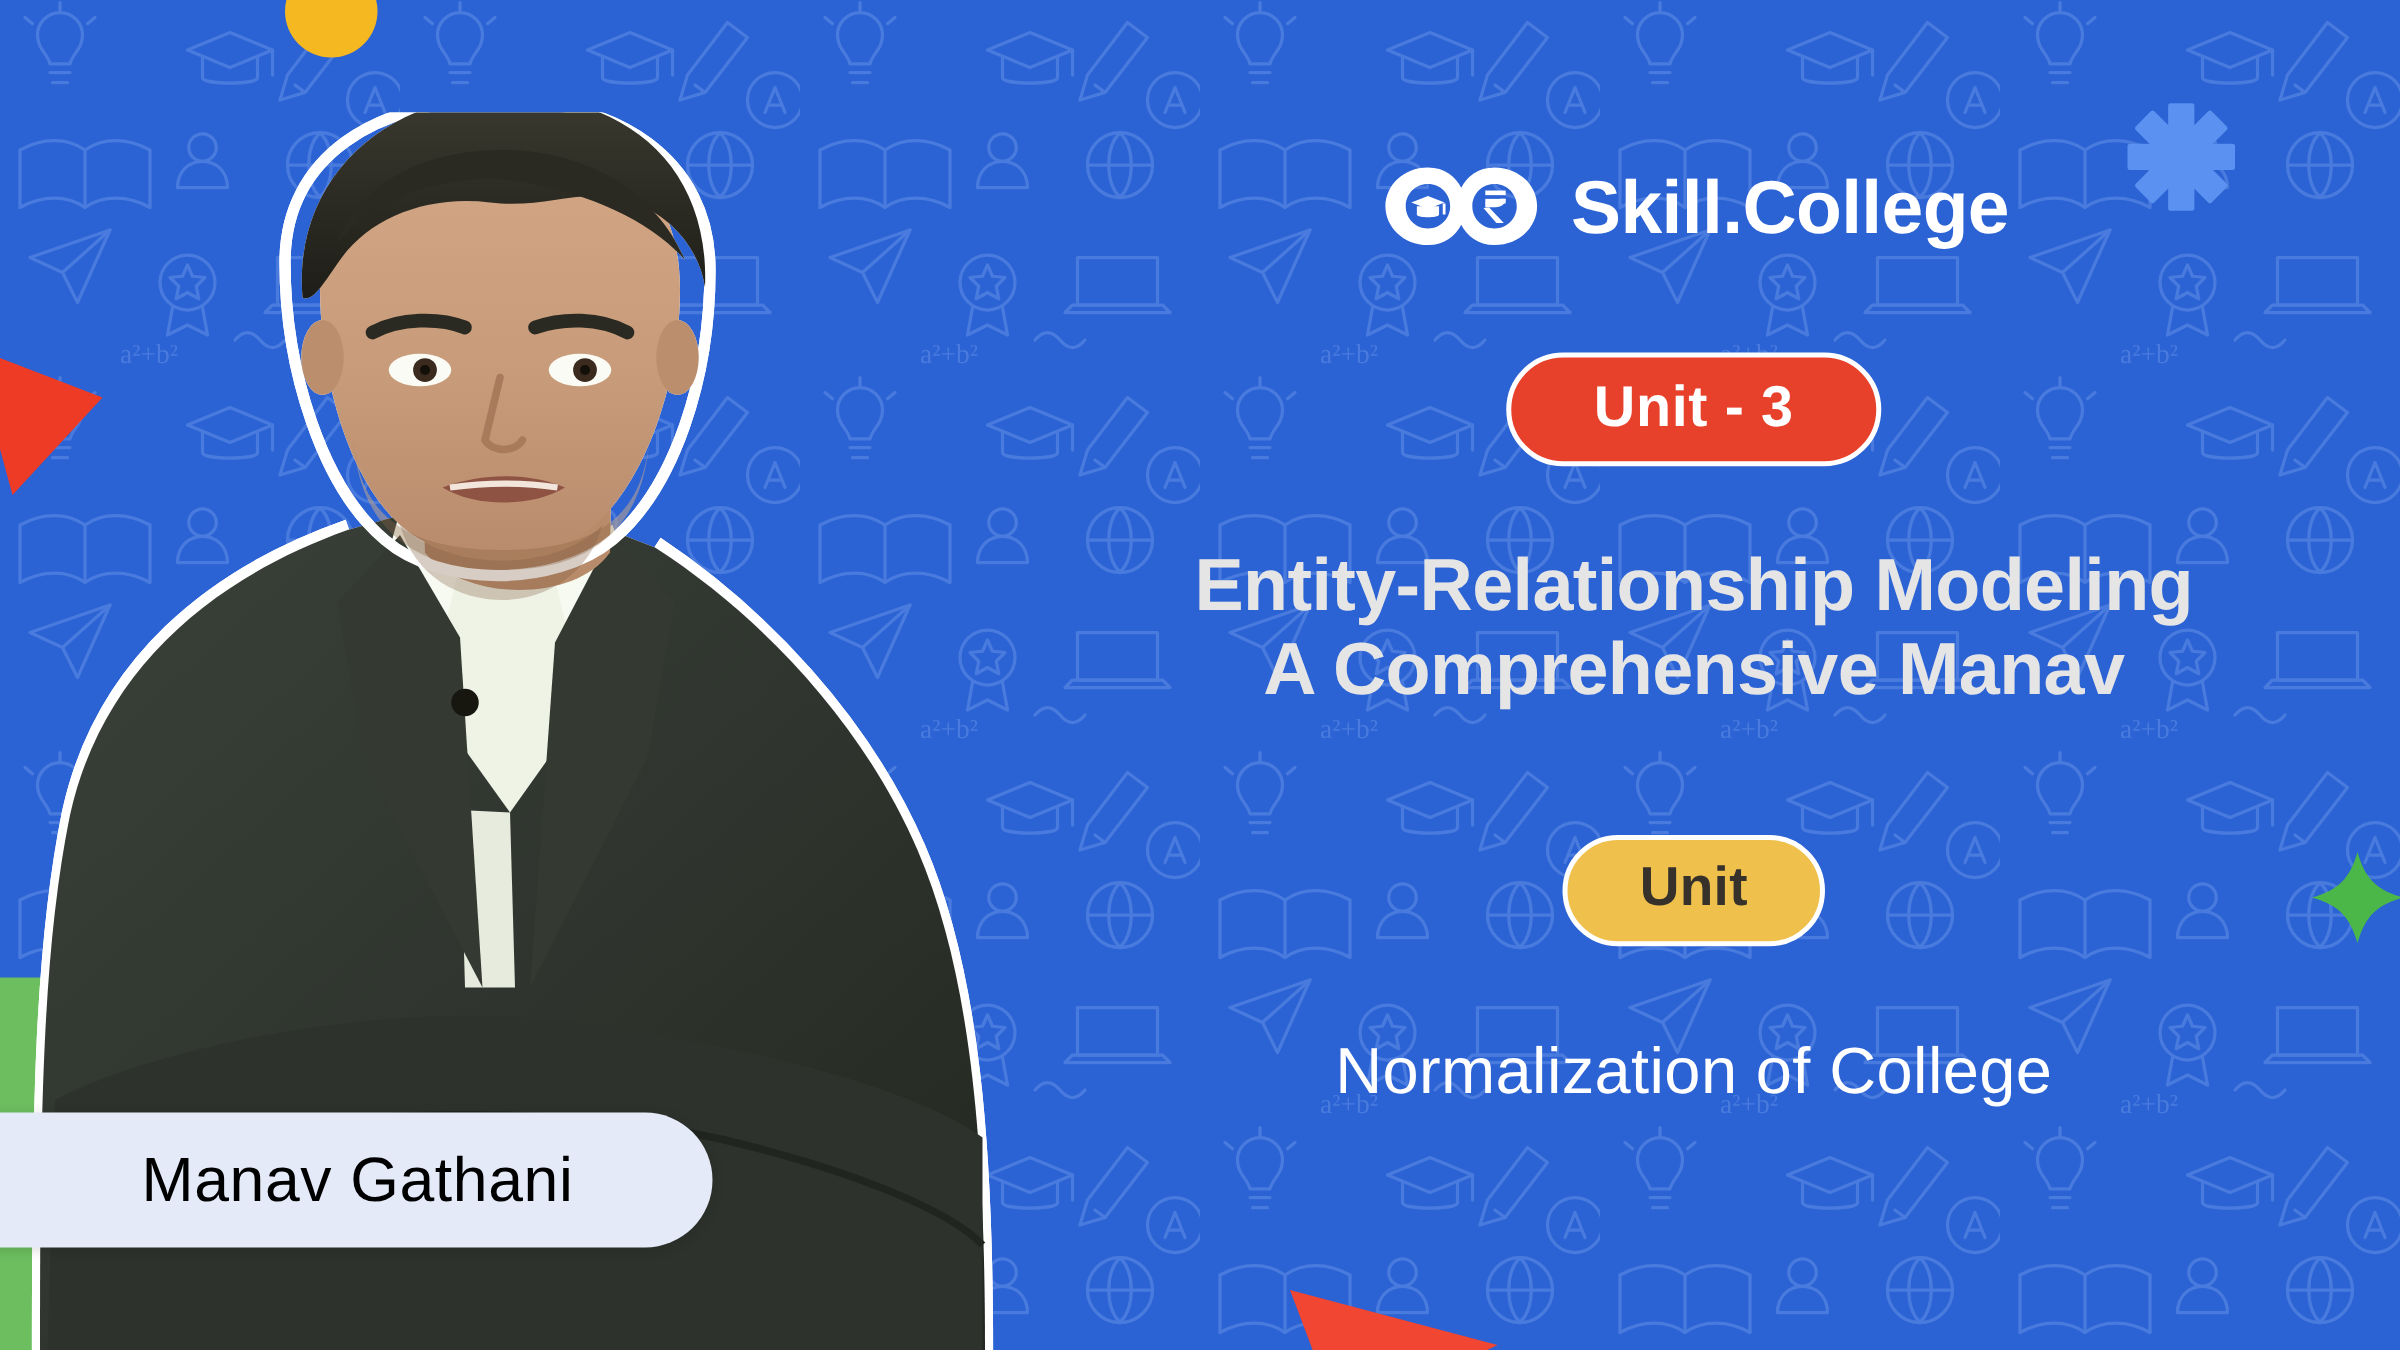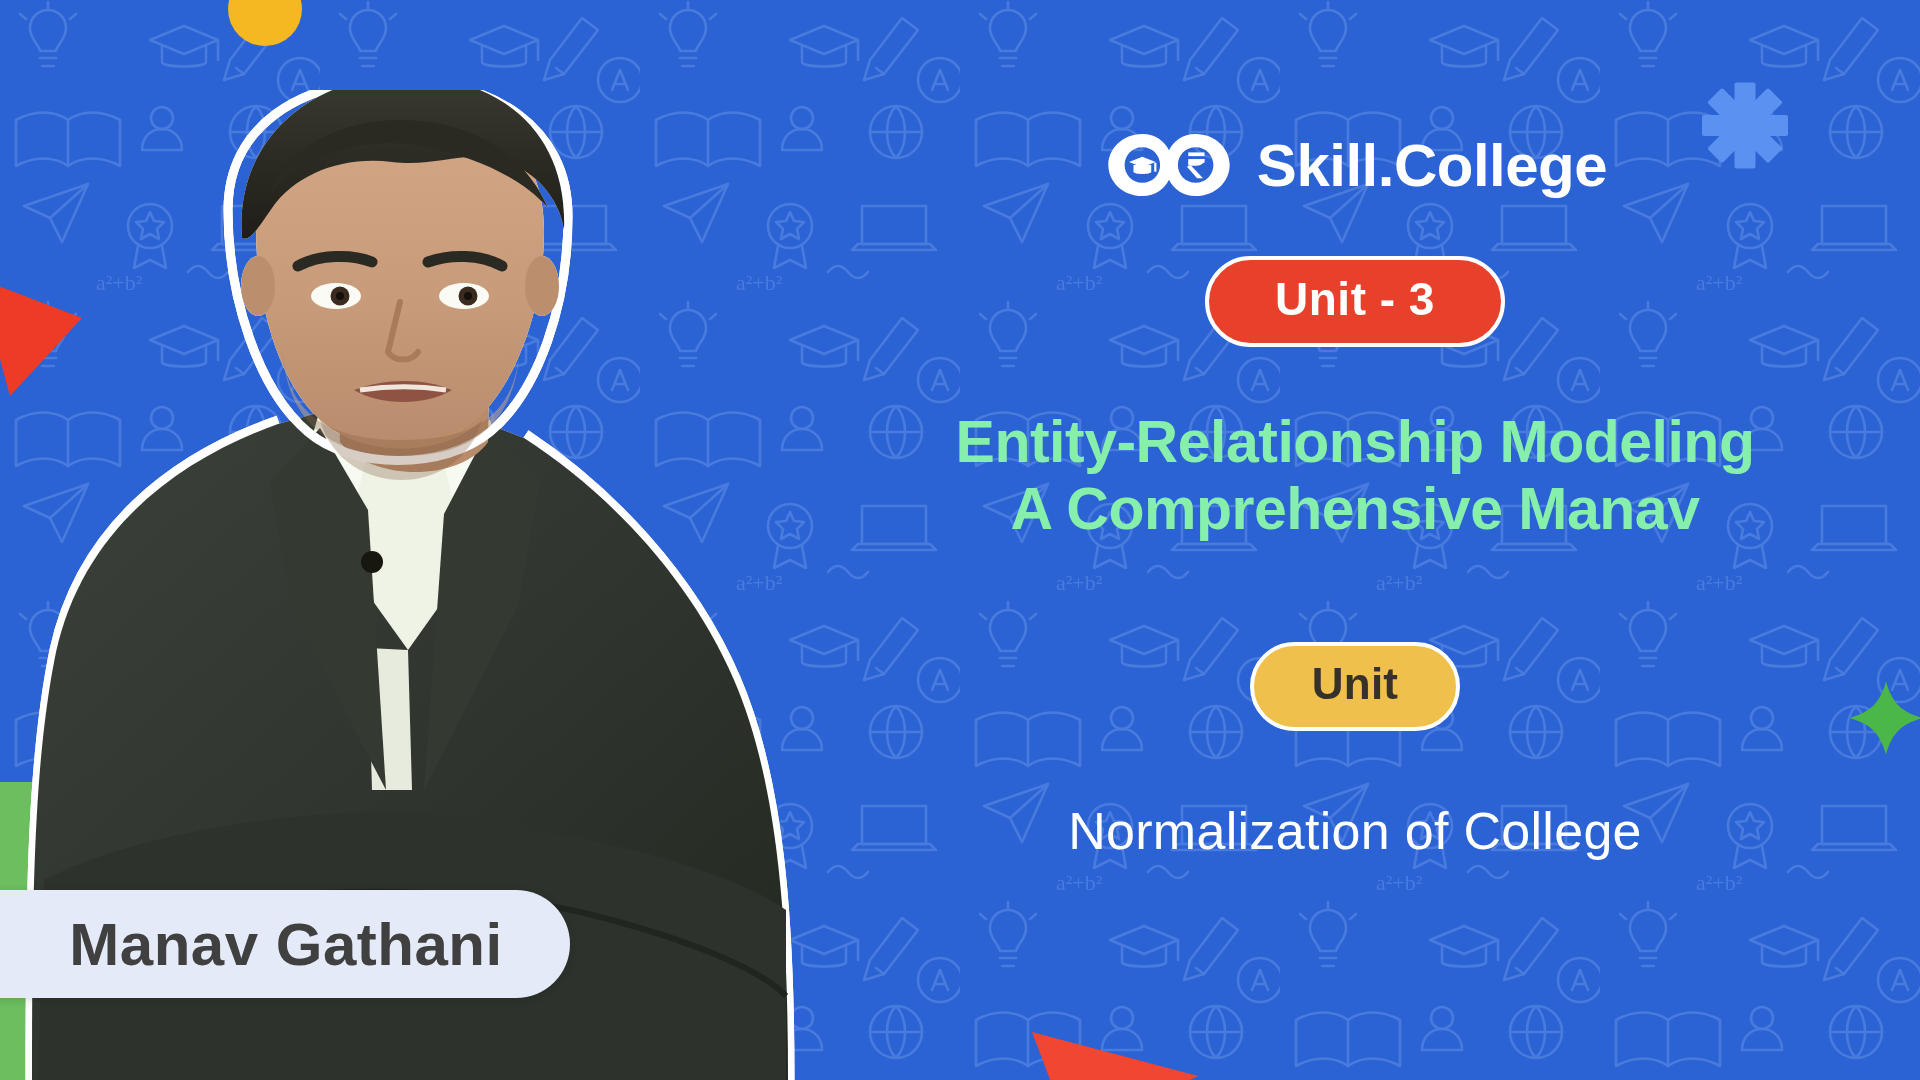--- a/index.html
+++ b/index.html
@@ -75,23 +75,23 @@
     left: -60px; top: 890px;
     width: 630px; height: 108px;
     background: #E4EAF8;
     border-radius: 54px;
     display: flex;
     align-items: center;
     justify-content: center;
     box-shadow: 0 2px 10px rgba(0,0,0,0.14);
   }
   .name-banner .name-text {
-    color: #404040;
-    font-size: 60px;
-    font-weight: 700;
+    color: #000000;
+    font-size: 50px;
+    font-weight: 400;
     letter-spacing: 0.5px;
     padding-left: 62px;
     white-space: nowrap;
   }
 
   
   .content {
     position: absolute;
     left: 790px; top: 0;
     width: 1130px; height: 791px;
@@ -111,37 +111,37 @@
   .logo-text {
     color: #FFFFFF;
     font-size: 60px;
     font-weight: 700;
     letter-spacing: -0.5px;
     white-space: nowrap;
   }
 
   
   .unit-badge {
-    margin-top: 54px;
+    margin-top: 80px;
     background: #E8412B;
     border: 4px solid #FFFFFF;
     border-radius: 48px;
     padding: 14px 66px 18px;
     color: #FFFFFF;
     font-size: 46px;
     font-weight: 700;
     letter-spacing: 0.5px;
     line-height: 1.1;
     white-space: nowrap;
   }
 
   
   .title {
     margin-top: 62px;
-    color: #86efac;
+    color: #e5e5e5;
     font-size: 59px;
     font-weight: 700;
     text-align: center;
     line-height: 1.15;
     letter-spacing: -0.5px;
     white-space: nowrap;
   }
   .title .line2 { display: block; }
 
   

